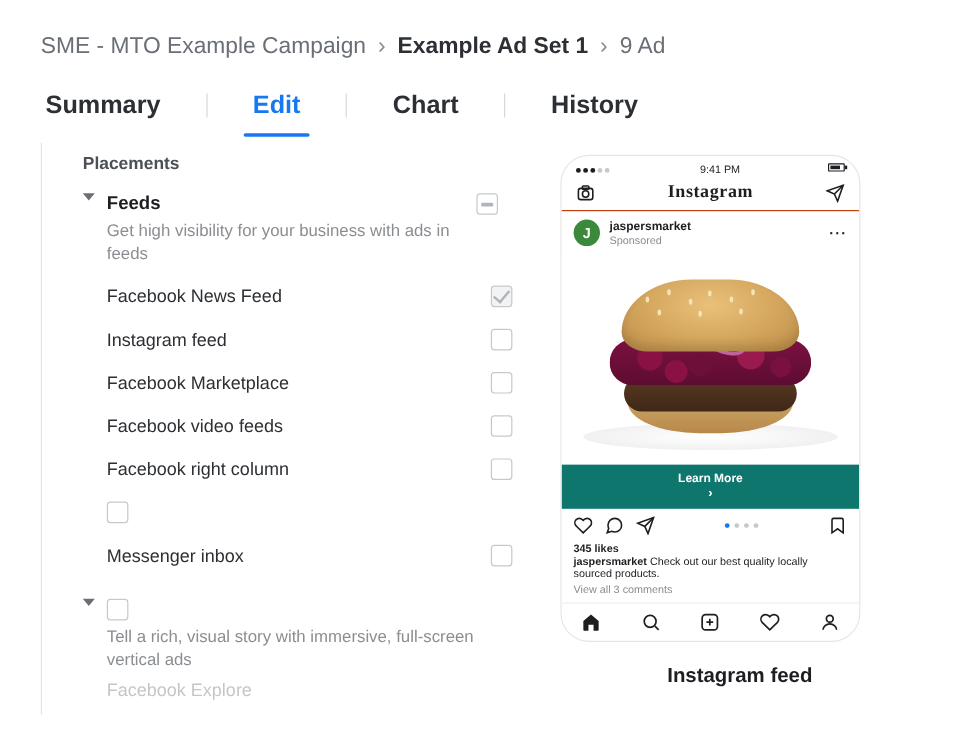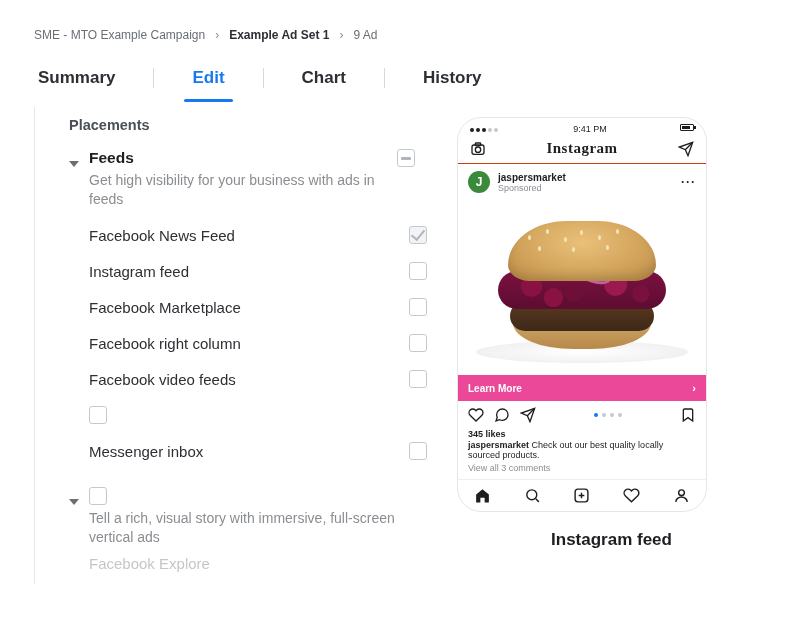--- a/index.html
+++ b/index.html
@@ -12,34 +12,34 @@
       height: 619px;
       overflow: hidden;
     }
     .page { padding: 28px 34px 0 34px; }
 
     
     .breadcrumb {
       display: flex;
       align-items: center;
       gap: 10px;
-      font-size: 12px;
+      font-size: 19px;
       color: #6a6f76;
       font-weight: 400;
       margin-bottom: 22px;
     }
     .breadcrumb .chev { color: #8a8d91; }
     .breadcrumb .emph { color: #2c2f33; font-weight: 700; }
 
     
     .tabs {
       display: flex;
       align-items: center;
       gap: 12px;
-      font-size: 17px;
+      font-size: 21px;
       font-weight: 600;
       color: #2c2f33;
       border-bottom: 1px solid transparent;
       margin-bottom: 6px;
     }
     .tab { padding: 4px 4px 12px 4px; cursor: pointer; position: relative; }
     .tab.active { color: #1778f2; }
     .tab.active::after {
       content: "";
       position: absolute;
@@ -49,36 +49,36 @@
       border-radius: 2px;
     }
     .tab-sep { width: 1px; height: 20px; background: #d6d8db; margin: 0 22px 8px 22px; }
 
     
     .panel {
       border-left: 1px solid #e5e6e8;
       margin-top: 4px;
       padding-top: 10px;
     }
-    .panel-inner { padding-left: 34px; display: flex; gap: 30px; }
+    .panel-inner { padding-left: 34px; display: flex; gap: 40px; }
     .section-title {
       font-size: 14.5px;
       font-weight: 700;
       color: #4b4f56;
       margin-bottom: 10px;
     }
 
     .col-left { width: 358px; flex: none; }
     .col-right { flex: 1; }
 
     
     .group { margin-bottom: 10px; padding: 2px 0; }
     .group-header {
       display: flex;
-      align-items: flex-end;
+      align-items: flex-start;
       gap: 10px;
       padding: 4px 12px 2px 0;
     }
     .tri {
       width: 0; height: 0;
       border-left: 5px solid transparent;
       border-right: 5px solid transparent;
       border-top: 6px solid #6a6f76;
       flex: none;
     }
@@ -170,22 +170,22 @@
         linear-gradient(#7b1140,#5d0c31);}
     .onion{position:absolute;left:95px;bottom:96px;width:46px;height:22px;border:3px solid #b4537c;border-radius:50%;
       transform:rotate(-12deg);}    
     .onion2{position:absolute;left:118px;bottom:92px;width:36px;height:18px;border:3px solid #c062a0;border-radius:50%;
       transform:rotate(18deg);}    
     .bun-top{position:absolute;left:50px;right:50px;bottom:94px;height:60px;border-radius:80px 80px 30px 30px/60px 60px 22px 22px;
       background:radial-gradient(ellipse at 50% 35%, #e9c07a 0%, #d6a85f 50%, #bb8b47 100%);
       box-shadow:inset 0 -6px 8px rgba(0,0,0,.12);}
     .seed{position:absolute;width:3px;height:5px;background:#f4e4b7;border-radius:50%;}
 
-    .cta-bar{ background:#ec4899; color:#fff; font-size:10px; font-weight:600;
-      display:flex; align-items:center; justify-content:space-between; padding:7px 10px;}
+    .cta-bar{ background:#0f766e; color:#fff; font-size:10px; font-weight:600;
+      display:flex; align-items:center; justify-content:space-between; padding:7px 10px;flex-direction:column;}
     .cta-bar .chev-r{ font-size:11px; }
 
     .post-actions{ display:flex; align-items:center; gap:10px; padding:6px 10px; font-size:14px;}
     .post-actions .spacer{ flex:1; display:flex; justify-content:center; gap:4px;}
     .pg-dot{width:4px;height:4px;border-radius:50%;background:#c6c9cc;}
     .pg-dot.on{background:#1778f2;}
     .likes{ font-size:9px; font-weight:700; padding:0 10px;}
     .caption{ font-size:9px; padding:1px 10px; }
     .caption b { font-weight:700;}
     .viewall{ font-size:9px; color:#8a8d91; padding:2px 10px 6px;}
@@ -243,25 +243,25 @@
           </div>
           <div class="item-row">
             <span class="item-label">Instagram feed</span>
             <span class="item-cb"></span>
           </div>
           <div class="item-row">
             <span class="item-label">Facebook Marketplace</span>
             <span class="item-cb"></span>
           </div>
           <div class="item-row">
+            <span class="item-label">Facebook video feeds</span>
+            <span class="item-cb"></span>
+          </div>
+          <div class="item-row">
             <span class="item-label">Facebook right column</span>
-            <span class="item-cb"></span>
-          </div>
-          <div class="item-row">
-            <span class="item-label">Facebook video feeds</span>
             <span class="item-cb"></span>
           </div>
           <div class="item-row">
             <span class="item-cb"></span>
           </div>
           <div class="item-row">
             <span class="item-label">Messenger inbox</span>
             <span class="item-cb"></span>
           </div>
         </div>

